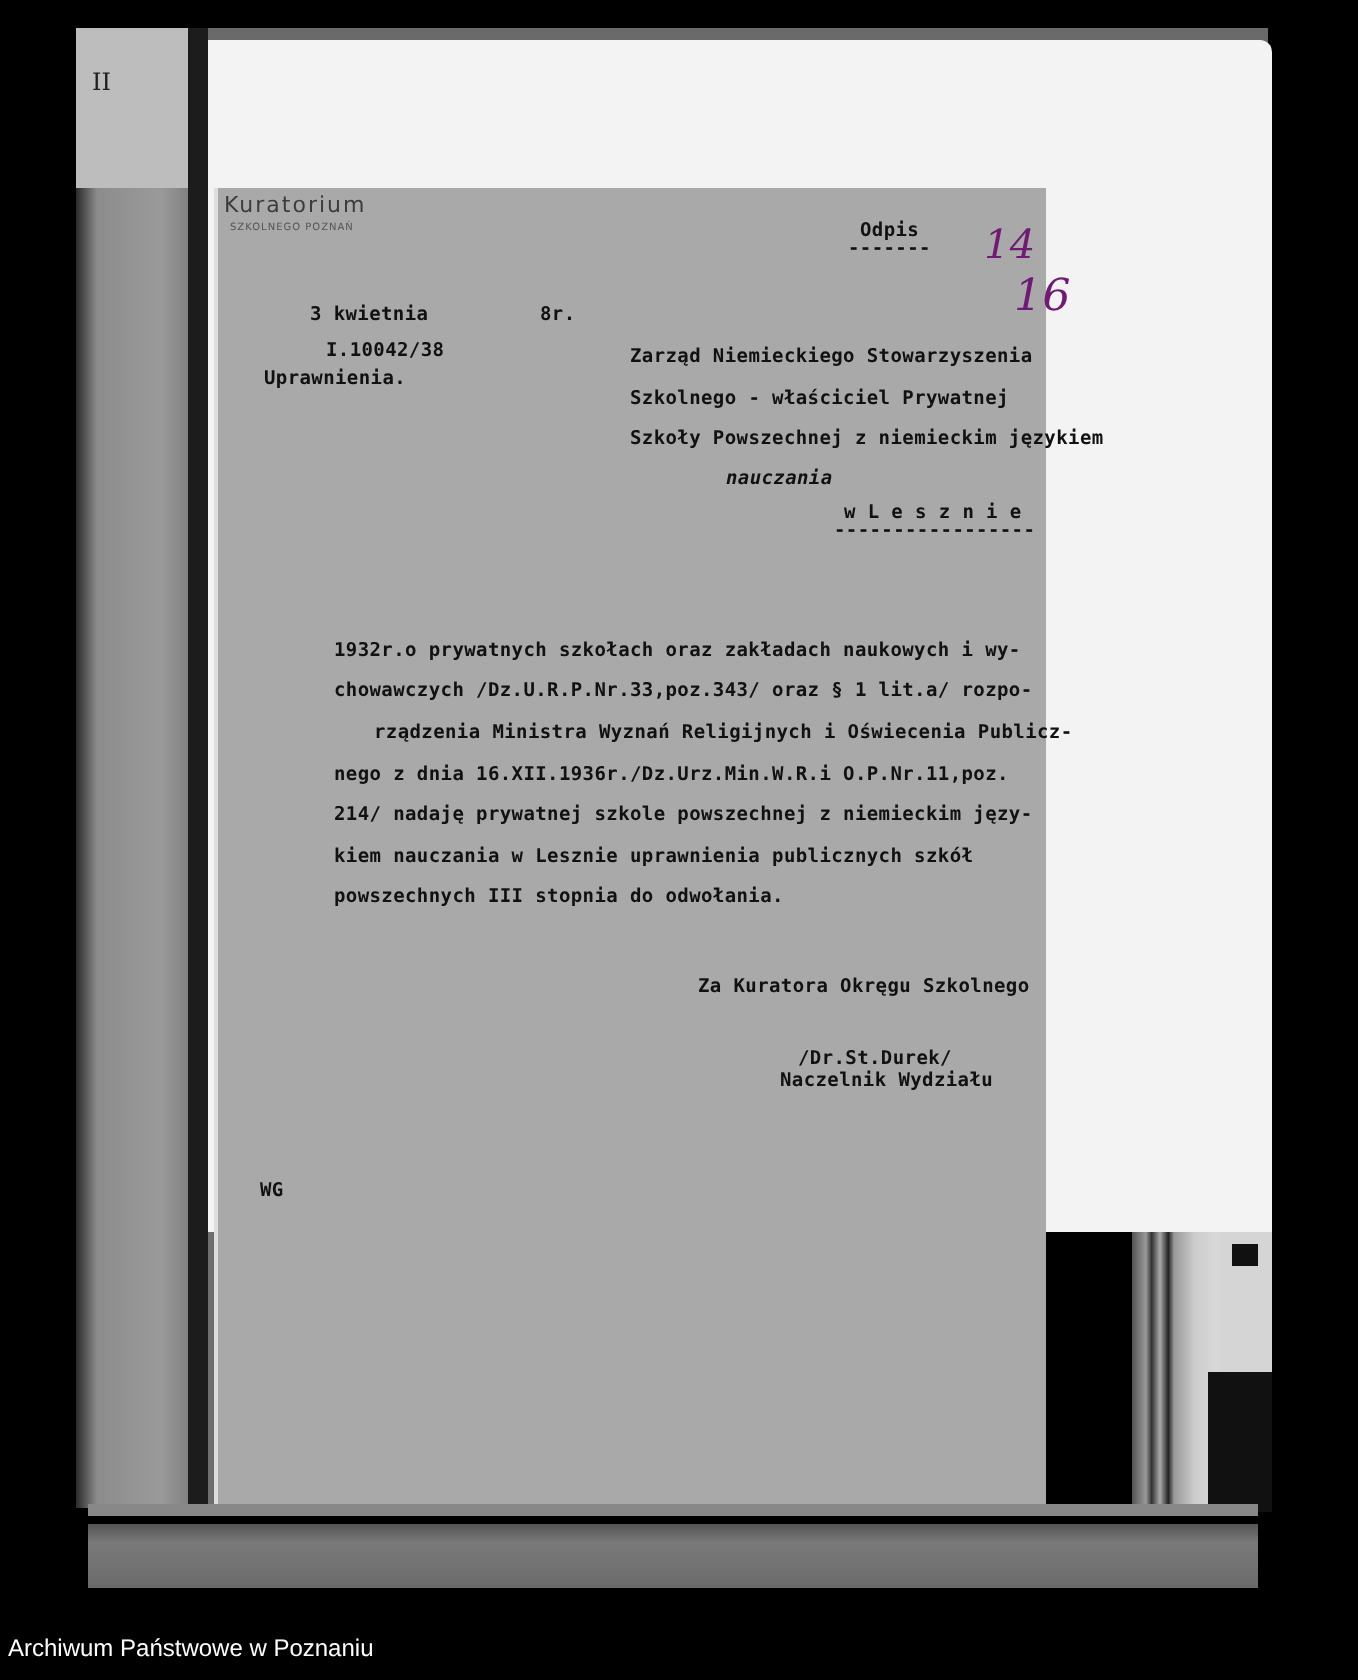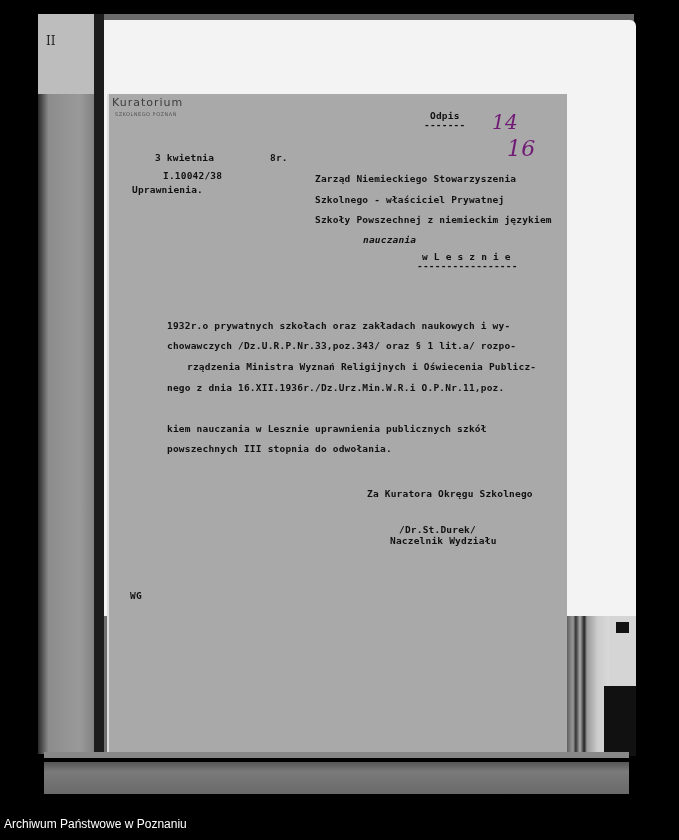--- a/index.html
+++ b/index.html
@@ -9,21 +9,21 @@
   .folder-left-top{left:38px;top:14px;width:56px;height:80px;background:#bdbdbd;}
   .spine{left:94px;top:14px;width:10px;height:740px;background:#1c1c1c;}
   .top-strip{left:104px;top:14px;width:530px;height:8px;background:#6a6a6a;}
   .white-sheet{left:104px;top:20px;width:532px;height:596px;background:#f3f3f3;border-radius:0 6px 0 0;}
   .right-strips{left:566px;top:616px;width:70px;height:140px;background:linear-gradient(90deg,#555 0%,#999 10%,#333 14%,#aaa 20%,#222 26%,#999 30%,#ccc 45%,#d8d8d8 60%,#b5b5b5 100%);}
   .right-card{left:612px;top:616px;width:24px;height:70px;background:#d5d5d5;}
   .right-card-mark{left:616px;top:622px;width:13px;height:11px;background:#111;}
   .right-shadow{left:604px;top:686px;width:32px;height:70px;background:#111;}
   .bottom-band{left:44px;top:762px;width:585px;height:32px;background:linear-gradient(180deg,#555 0%,#7a7a7a 30%,#6a6a6a 100%);}
   .bottom-line{left:44px;top:752px;width:585px;height:6px;background:#888;}
-  .doc{left:107px;top:94px;width:460px;height:658px;background:#a9a9a9;}
+  .doc{left:107px;top:94px;width:416px;height:658px;background:#a9a9a9;}
   .doc-edge{left:107px;top:94px;width:2px;height:658px;background:#ddd;}
   .t{position:absolute;color:#111;font-size:9.5px;font-weight:bold;white-space:nowrap;letter-spacing:0.2px;}
   .stamp1{color:#3c3c3c;font-family:"DejaVu Sans",sans-serif;font-weight:normal;font-size:11px;letter-spacing:1px;}
   .stamp2{color:#555;font-family:"DejaVu Sans",sans-serif;font-weight:normal;font-size:5px;letter-spacing:0.5px;}
   .hand{font-family:"DejaVu Serif",serif;font-style:italic;font-weight:normal;color:#701a75;}
   .footer{left:4px;top:817px;color:#fff;font-family:"Liberation Sans",sans-serif;font-size:12px;}
   .leftmark{left:46px;top:34px;color:#222;font-family:"DejaVu Serif",serif;font-size:12px;}
 </style>
 </head>
 <body>
@@ -59,24 +59,25 @@
   <div class="t" style="left:208px;top:100px;">Szkolnego - właściciel Prywatnej</div>
   <div class="t" style="left:208px;top:120px;">Szkoły Powszechnej z niemieckim językiem</div>
   <div class="t" style="left:256px;top:140px;font-style:italic;">nauczania</div>
   <div class="t" style="left:315px;top:157px;">w L e s z n i e</div>
   <div class="t" style="left:310px;top:166px;">-----------------</div>
 
   <div class="t" style="left:60px;top:226px;">1932r.o prywatnych szkołach oraz zakładach naukowych i wy-</div>
   <div class="t" style="left:60px;top:246px;">chowawczych /Dz.U.R.P.Nr.33,poz.343/ oraz § 1 lit.a/ rozpo-</div>
   <div class="t" style="left:60px;top:267px;margin-left:20px;">rządzenia Ministra Wyznań Religijnych i Oświecenia Publicz-</div>
   <div class="t" style="left:60px;top:288px;">nego z dnia 16.XII.1936r./Dz.Urz.Min.W.R.i O.P.Nr.11,poz.</div>
+  <div class="t" style="left:60px;top:308px;">214/ nadaję prywatnej szkole powszechnej z niemieckim języ-</div>
   <div class="t" style="left:60px;top:329px;">kiem nauczania w Lesznie uprawnienia publicznych szkół</div>
   <div class="t" style="left:60px;top:349px;">powszechnych III stopnia do odwołania.</div>
 
-  <div class="t" style="left:260px;top:394px;text-align:right;">Za Kuratora Okręgu Szkolnego</div>
+  <div class="t" style="left:242px;top:394px;text-align:right;">Za Kuratora Okręgu Szkolnego</div>
   <div class="t" style="left:292px;top:430px;">/Dr.St.Durek/</div>
   <div class="t" style="left:283px;top:441px;">Naczelnik Wydziału</div>
 
   <div class="t" style="left:23px;top:496px;">WG</div>
 </div>
 <div class="abs doc-edge"></div>
 
 <div class="abs footer">Archiwum Państwowe w Poznaniu</div>
 
 </body></html>

